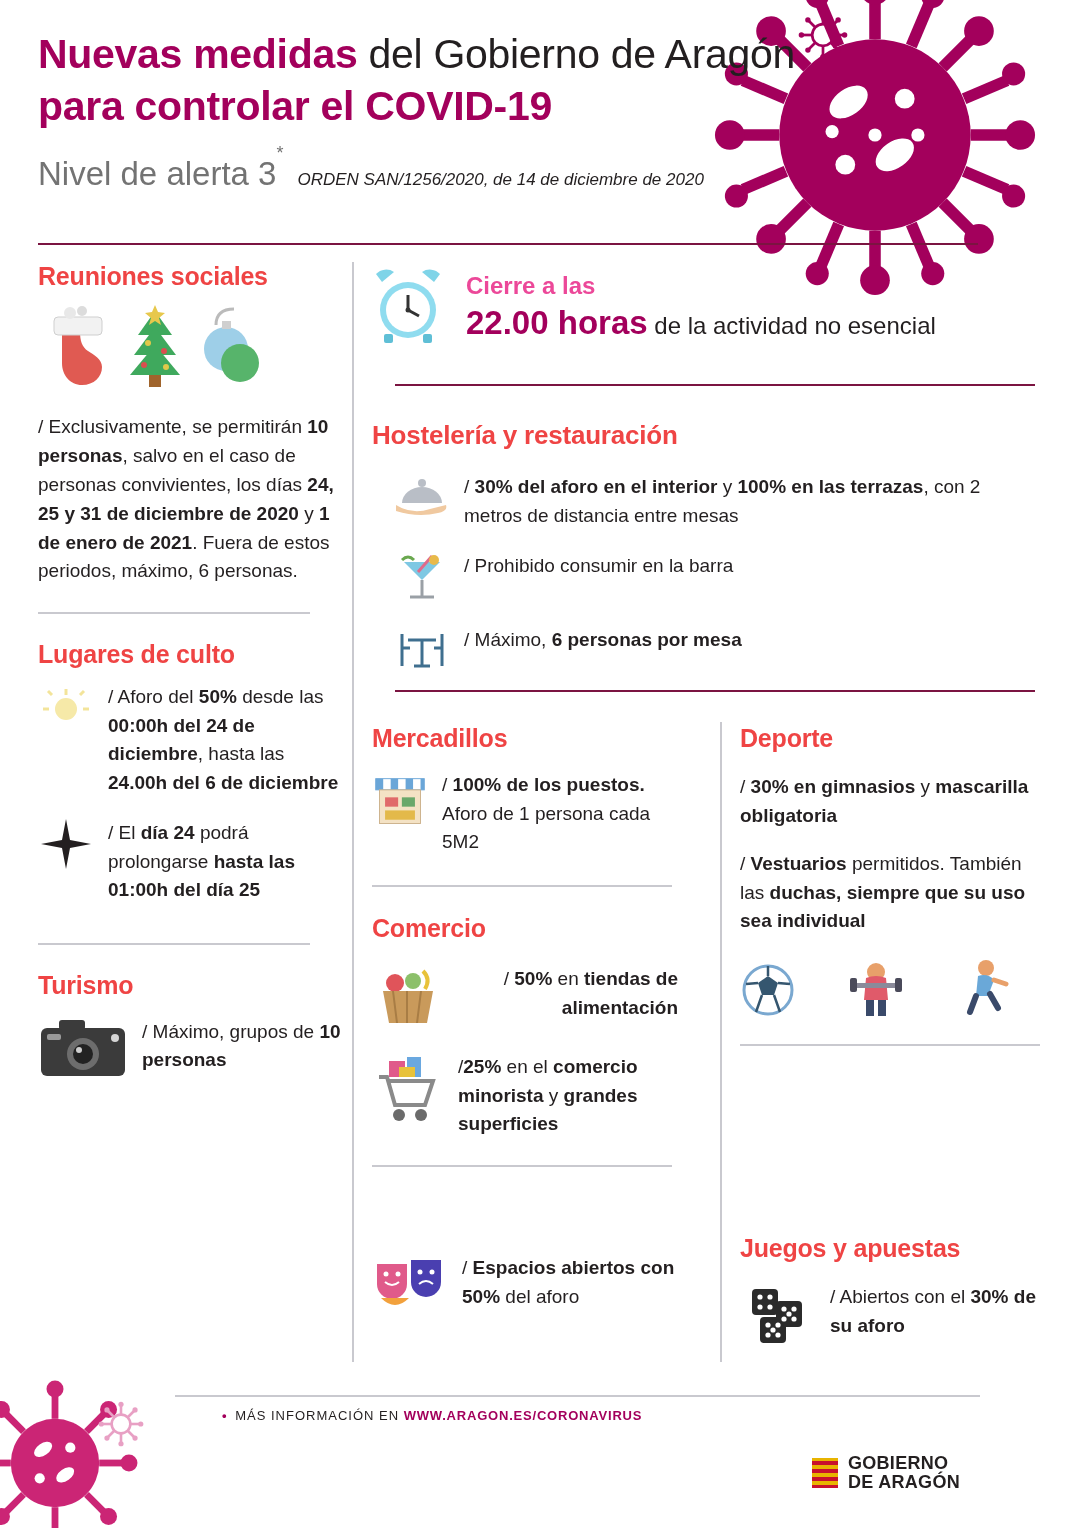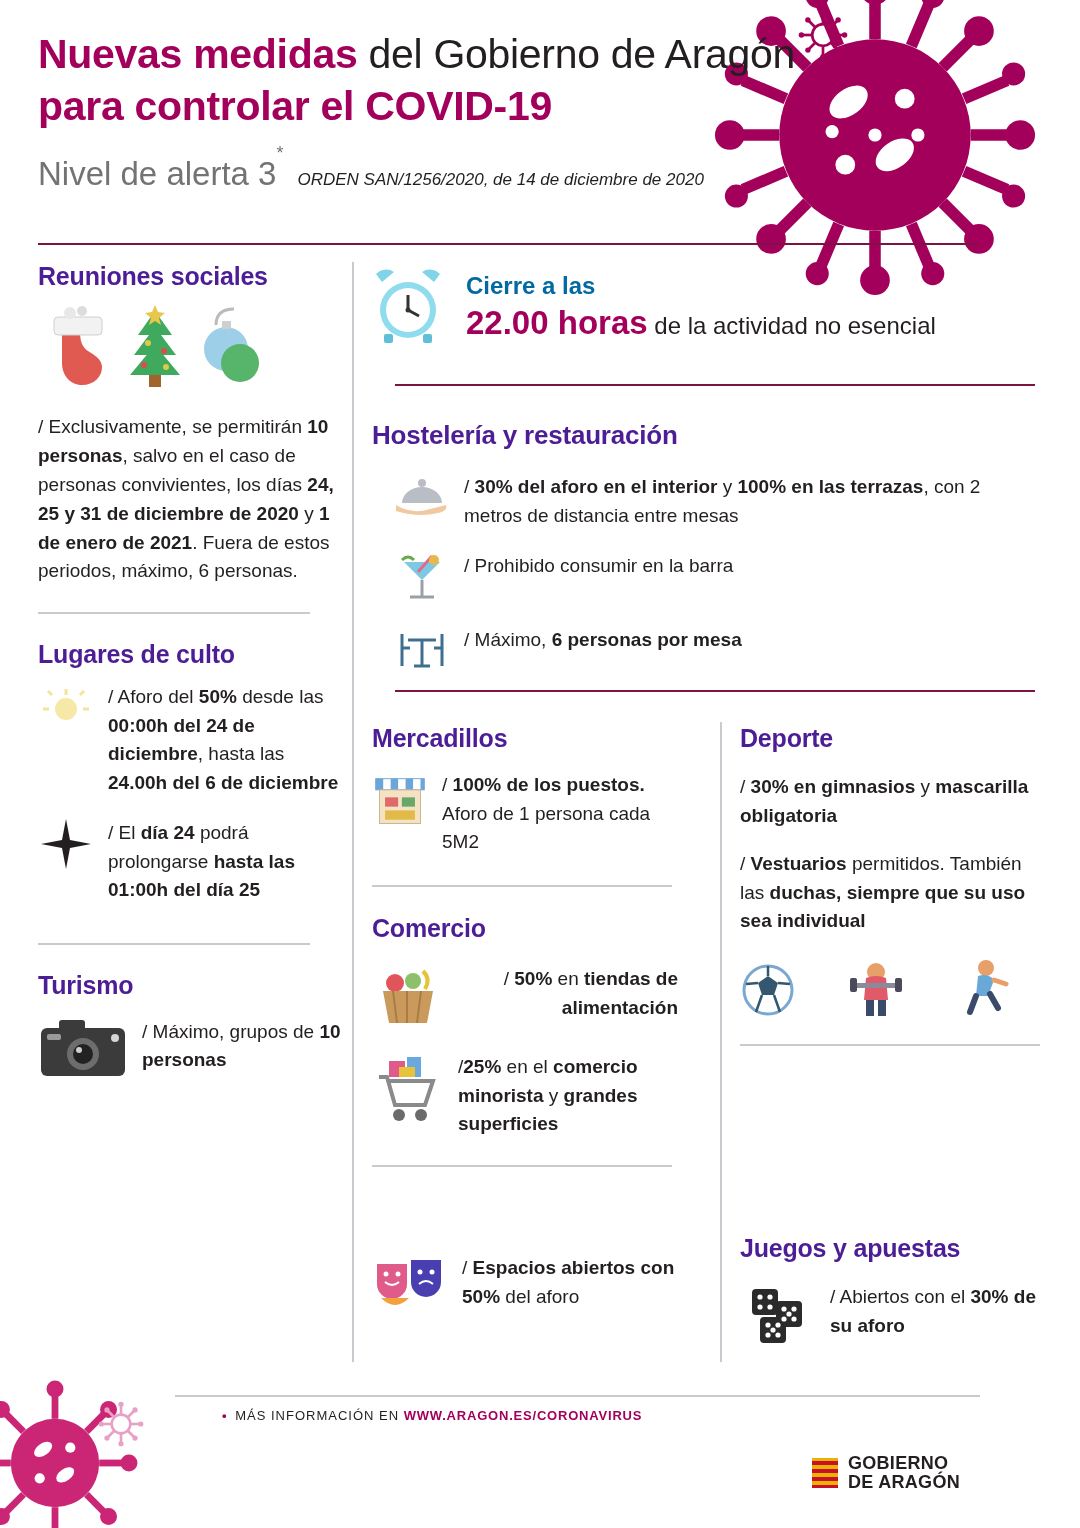--- a/index.html
+++ b/index.html
@@ -60,21 +60,21 @@
   }
 
   
   .cols { position: absolute; left: 0; top: 262px; width: 1080px; }
 
   .col-left { position: absolute; left: 38px; top: 0; width: 305px; }
   .vline-1 { position: absolute; left: 352px; top: 0; width: 0; height: 1100px; border-left: 2px solid #c9c9cf; }
   .vline-2 { position: absolute; left: 720px; top: 460px; width: 0; height: 640px; border-left: 2px solid #c9c9cf; }
 
   .sec-title {
-    color: #4c1d95; font-weight: 700; font-size: 25px; margin: 0 0 14px 0;
+    color: #ef4444; font-weight: 700; font-size: 25px; margin: 0 0 14px 0;
     letter-spacing: -0.2px;
   }
 
   .body-text {
     font-size: 19px; line-height: 1.52; color: #231f20;
   }
   .body-text b { font-weight: 700; }
 
   .hr-light { border-top: 2px solid #c9c9cf; margin: 26px 0; width: 272px; }
 
@@ -82,21 +82,21 @@
   .xmas-icons { display: flex; align-items: flex-end; gap: 10px; margin: 10px 0 22px 10px; }
 
   .item-row { display: flex; gap: 14px; align-items: flex-start; margin-bottom: 22px; }
   .item-icon { flex: 0 0 auto; width: 56px; display: flex; justify-content: center; }
   .item-text { font-size: 19px; line-height: 1.5; }
   .item-text b { font-weight: 700; }
 
   
   .closure { position: absolute; left: 372px; top: 6px; width: 660px; display: flex; gap: 22px; align-items: flex-start; }
   .closure-text { padding-top: 4px; }
-  .closure-line1 { font-size: 24px; font-weight: 700; color: #0369a1; }
+  .closure-line1 { font-size: 24px; font-weight: 700; color: #ec4899; }
   .closure-line2 { font-size: 24px; margin-top: 4px; text-align: center; }
   .closure-line2 .big { font-size: 33px; font-weight: 700; color: #a3005c; }
 
   .hr-mid { border-top: 2px solid #7b1441; }
 
   .block { position: absolute; }
 
   .mid-col { position: absolute; left: 372px; width: 330px; }
   .right-col { position: absolute; left: 740px; width: 300px; }
 

